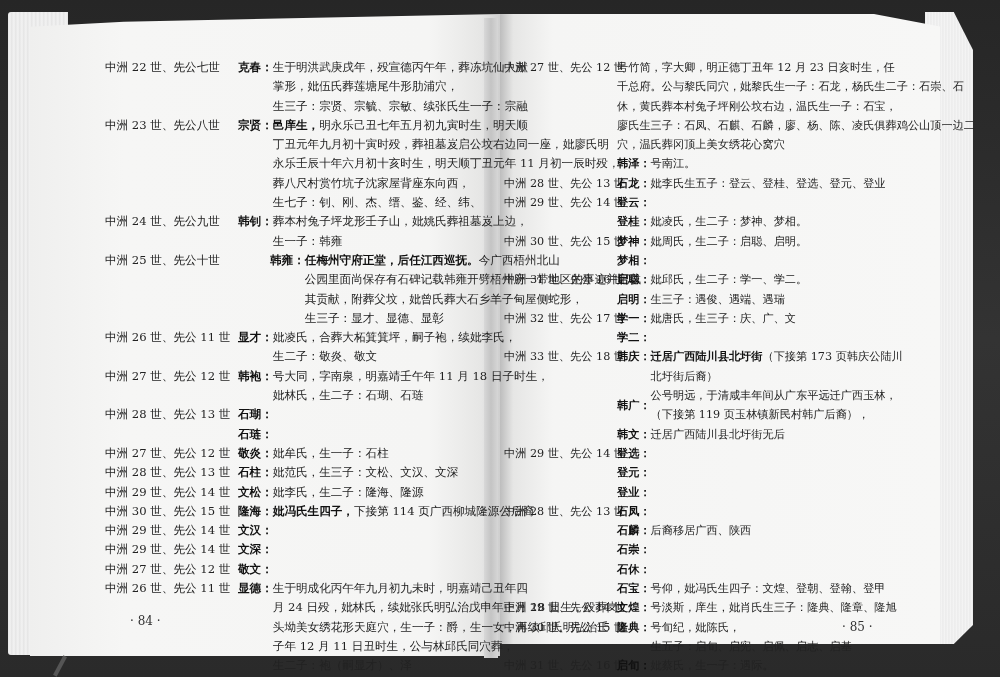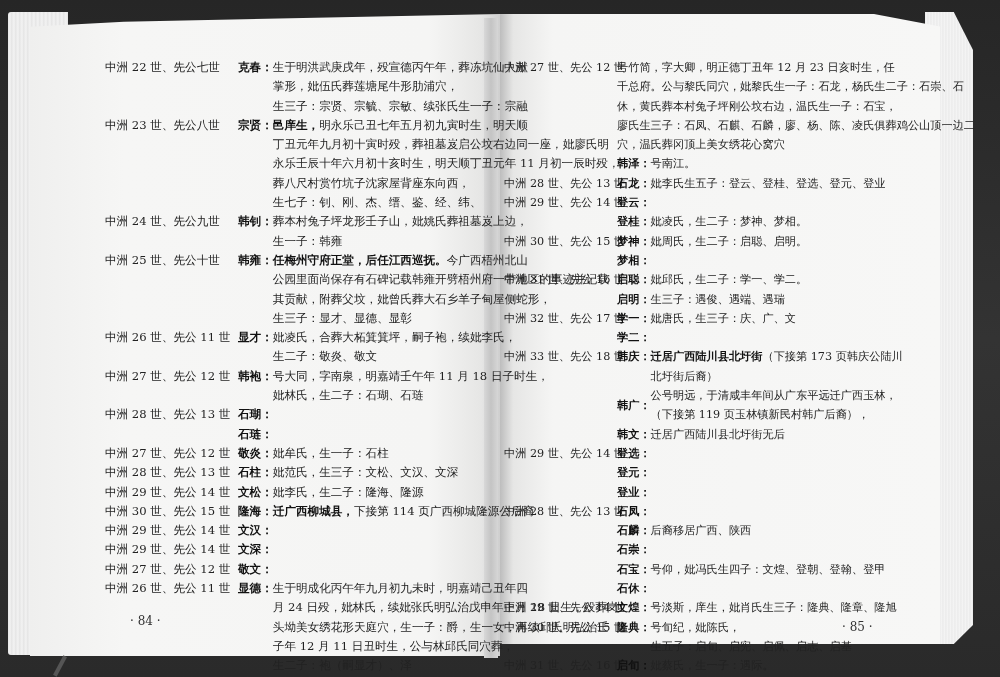--- a/index.html
+++ b/index.html
@@ -103,21 +103,21 @@
       <span style="display: inline-flex; flex: 0 0 auto;">
         <span class="gen" style="width: 133px; display: inline-block;">中洲 24 世、先公九世</span>
         <span class="name gen">韩钊：</span>
       </span>
       <div class="content">
         <span class="line">葬本村兔子坪龙形壬子山，妣姚氏葬祖墓岌上边，</span>
         <span class="line">生一子：韩雍</span>
       </div>
     </div>
     <div class="entry">
-      <span style="display: inline-flex; flex: 0 0 auto;">
+      <span style="display: inline-flex; flex: 0 0 auto; gap: 32px;">
         <span class="gen" style="width: 133px; display: inline-block;">中洲 25 世、先公十世</span>
         <span class="name gen">韩雍：</span>
       </span>
       <div class="content">
         <span class="line"><span class="bold">任梅州守府正堂，后任江西巡抚。</span><span>今广西梧州北山</span></span>
         <span class="line">公园里面尚保存有石碑记载韩雍开劈梧州府一带地区的事迹并记载</span>
         <span class="line">其贡献，附葬父坟，妣曾氏葬大石乡羊子甸屋侧蛇形，</span>
         <span class="line">生三子：显才、显德、显彰</span>
       </div>
     </div>
@@ -181,21 +181,21 @@
       <div class="content">
         <span class="line">妣李氏，生二子：隆海、隆源</span>
       </div>
     </div>
     <div class="entry">
       <span style="display: inline-flex; flex: 0 0 auto;">
         <span class="gen" style="width: 133px; display: inline-block;">中洲 30 世、先公 15 世</span>
         <span class="name gen">隆海：</span>
       </span>
       <div class="content">
-        <span class="line"><span class="bold">迁广西柳城县，</span><span>下接第 114 页广西柳城隆源公后裔</span></span>
+        <span class="line"><span class="bold">妣冯氏生四子，</span><span>下接第 114 页广西柳城隆源公后裔</span></span>
       </div>
     </div>
     <div class="entry">
       <span style="display: inline-flex; flex: 0 0 auto;">
         <span class="gen" style="width: 133px; display: inline-block;">中洲 29 世、先公 14 世</span>
         <span class="name gen">文汉：</span>
       </span>
       <div class="content"></div>
     </div>
     <div class="entry">
@@ -391,32 +391,32 @@
     <div class="entry">
       <span style="display: inline-flex; flex: 0 0 auto; text-align: right;">
         <span class="gen" style="width: 113px; display: inline-block;"></span>
         <span class="name gen">石崇：</span>
       </span>
       <div class="content"></div>
     </div>
     <div class="entry">
       <span style="display: inline-flex; flex: 0 0 auto;">
         <span class="gen" style="width: 113px; display: inline-block;"></span>
+        <span class="name gen">石休：</span>
+      </span>
+      <div class="content"></div>
+    </div>
+    <div class="entry">
+      <span style="display: inline-flex; flex: 0 0 auto;">
+        <span class="gen" style="width: 113px; display: inline-block;"></span>
         <span class="name gen">石宝：</span>
       </span>
       <div class="content">
         <span class="line">号仰，妣冯氏生四子：文煌、登朝、登翰、登甲</span>
       </div>
-    </div>
-    <div class="entry">
-      <span style="display: inline-flex; flex: 0 0 auto;">
-        <span class="gen" style="width: 113px; display: inline-block;"></span>
-        <span class="name gen">石休：</span>
-      </span>
-      <div class="content"></div>
     </div>
     <div class="entry">
       <span style="display: inline-flex; flex: 0 0 auto;">
         <span class="gen" style="width: 113px; display: inline-block;">中洲 29 世、先公 14 世</span>
         <span class="name gen">文煌：</span>
       </span>
       <div class="content">
         <span class="line">号淡斯，庠生，妣肖氏生三子：隆典、隆章、隆旭</span>
       </div>
     </div>

